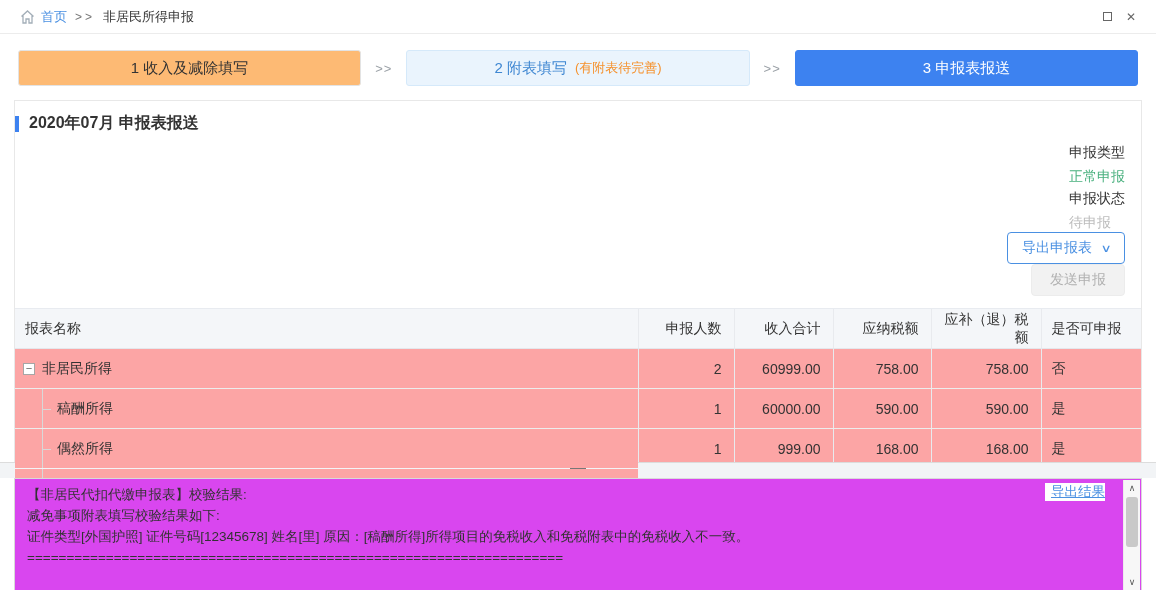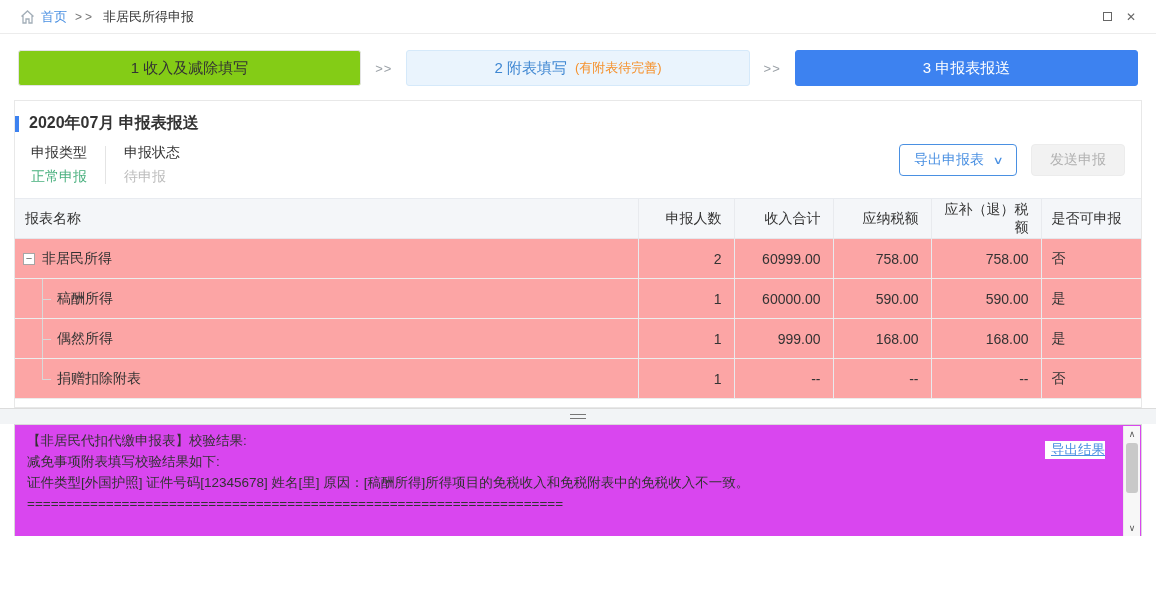--- a/index.html
+++ b/index.html
@@ -15,33 +15,33 @@
   .bc-sep { color:#777; margin:0 8px; letter-spacing:3px; font-size:12px; }
   .bc-current { color:#333; }
   .topbar-spacer { flex:1; }
   .win-btn { color:#666; font-size:12px; margin-left:14px; cursor:pointer; line-height:1; }
   .maximize-glyph { display:inline-block; width:9px; height:9px; border:1.5px solid #666; }
 
   
   .steps { display:flex; align-items:center; margin:16px 18px 0 18px; height:36px; }
   .step { flex:1; height:36px; display:flex; align-items:center; justify-content:center;
     font-size:15px; border-radius:3px; cursor:pointer; }
-  .step-1 { background:#84cc16; border:1px solid #e3e3e3; color:#333; }
+  .step-1 { background:#fdba74; border:1px solid #e3e3e3; color:#333; }
   .step-2 { background:#eaf4fd; border:1px solid #d5e9fa; color:#3f87d2; }
   .step-2 .step-note { color:#f5922e; font-size:13px;margin-left:8px; }
   .step-3 { background:#3d82f0; border:1px solid #3d82f0; color:#ffffff; }
   .step-sep { color:#9aa0a6; font-size:13px; margin:0 14px; letter-spacing:1px; flex:0 0 auto; }
 
   
-  .card { margin:14px 14px 0 14px; border:1px solid #e8e8e8; background:#fff; height:308px; }
+  .card { margin:14px 14px 0 14px; border:1px solid #e8e8e8; background:#fff; height:362px; }
   .card-head { padding:12px 16px 0 16px; }
   .card-title { font-size:16px; font-weight:bold; color:#333; display:flex; align-items:center; }
   .title-bar { width:4px; height:16px; background:#3d82f0; margin-right:10px; margin-left:-16px;
     display:inline-block; }
-  .meta-row { display:flex; align-items:flex-start; margin-top:10px; }
+  .meta-row { display:flex; align-items:flex-end; margin-top:10px;flex-direction:column; }
   .meta-col { display:flex; flex-direction:column; gap:6px; font-size:14px; }
   .meta-col .m-label { color:#333; }
   .meta-col .m-value-green { color:#49b07e; }
   .meta-col .m-value-gray { color:#bcbcbc; }
   .meta-divider { width:1px; align-self:stretch; background:#e4e4e4; margin:2px 18px; }
   .meta-spacer { flex:1; }
   .btn-export { height:32px; padding:0 14px; border:1px solid #4a90e2; color:#4a90e2;
     background:#fff; border-radius:4px; font-size:14px; display:flex; align-items:center;
     gap:10px; cursor:pointer; }
   .btn-export .chev { font-size:11px; transform:scaleX(1.4); display:inline-block; }
@@ -75,21 +75,21 @@
   .splitter { height:16px; margin-top:0; background:#f2f4f6; border-top:1px solid #dcdcdc;
     display:flex; align-items:center; justify-content:center; }
   .split-handle { width:16px; height:5px; border-top:1px solid #777; border-bottom:1px solid #777;
     cursor:row-resize; }
 
   
   .validation { margin:0 14px; border:1px solid #d9d9d9; border-bottom:none; position:relative;
     height:112px; background:#d946ef; overflow:hidden; }
   .v-lines { padding:5px 60px 0 12px; font-size:13.5px; line-height:21px; color:#333;
     white-space:nowrap; }
-  .v-export { position:absolute; top:16px; right:36px; color:#4a90e2; font-size:13.5px;
+  .v-export { position:absolute; top:4px; right:36px; color:#4a90e2; font-size:13.5px;
     text-decoration:underline; cursor:pointer; background:#fff; padding-left:6px; }
   .v-scrollbar { position:absolute; top:1px; right:1px; bottom:0; width:17px;
     background:#f7f7f7; border-left:1px solid #ececec; }
   .v-arrow { height:16px; display:flex; align-items:center; justify-content:center;
     color:#555; font-size:9px; cursor:pointer; }
   .v-arrow-down { position:absolute; bottom:0; left:0; right:0; }
   .v-thumb { position:absolute; top:17px; left:2px; right:2px; height:50px;
     background:#c9c9c9; border-radius:3px; cursor:pointer; }
 </style>
 </head>

